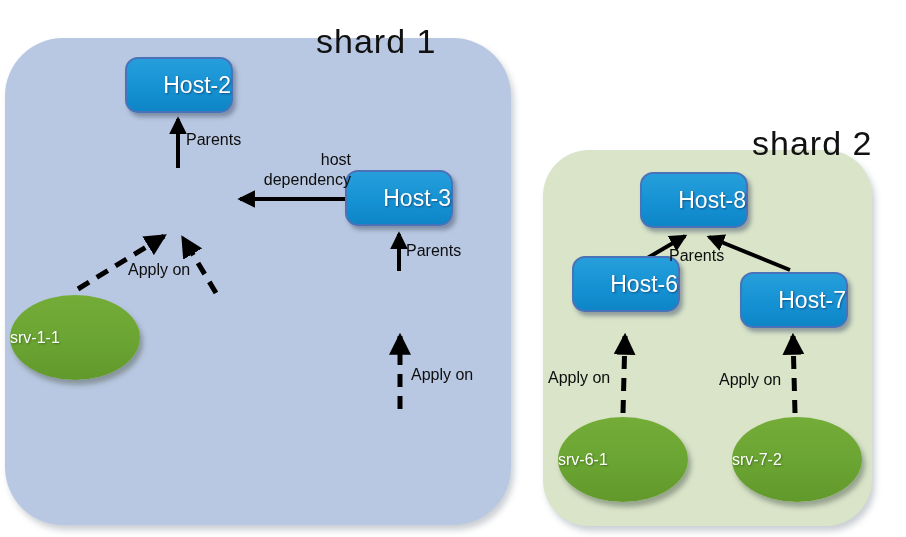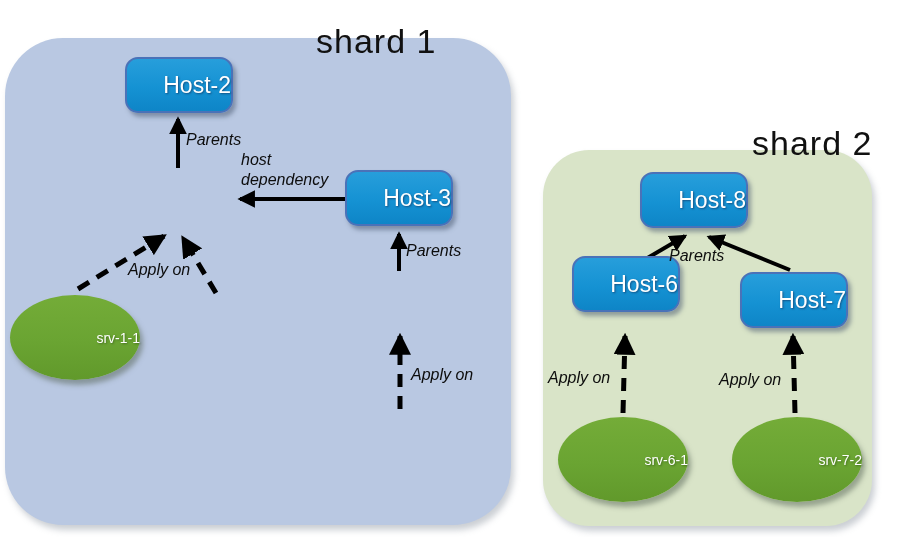--- a/index.html
+++ b/index.html
@@ -40,32 +40,32 @@
     display:flex;align-items:center;justify-content:flex-end;
     background:linear-gradient(180deg,#279edb 0%,#1592d3 55%,#0e85c7 100%);
     border:2.5px solid var(--host-border);
     border-radius:13px;box-sizing:border-box;
     box-shadow:3px 4px 4px rgba(70,85,110,0.5);
     color:var(--node-text);font-size:23px;
     text-shadow:1px 1px 2px rgba(20,40,80,0.6);
   }
   .service{
     position:absolute;z-index:3;
-    display:flex;align-items:center;justify-content:flex-end;
+    display:flex;align-items:center;justify-content:flex-start;
     background:linear-gradient(180deg,#74ac38 0%,#6aa432 55%,#61992b 100%);
     border-radius:50%;
     box-shadow:3px 5px 5px rgba(85,100,85,0.5);
-    color:var(--node-text);font-size:14px;
+    color:var(--node-text);font-size:16px;
     text-shadow:1px 1px 2px rgba(40,70,20,0.55);
   }
   .edge-label{
     position:absolute;z-index:4;font-size:16px;color:var(--label-color);
-    white-space:nowrap;line-height:20px;font-style:italic;
+    white-space:nowrap;line-height:20px;
   }
-  .edge-label.wrap{white-space:normal;text-align:left;}
+  .edge-label.wrap{white-space:normal;text-align:right;}
 </style>
 </head>
 <body>
 
 <div class="stage">
 
   <section class="shard shard1"></section>
   <section class="shard shard2"></section>
 
   <h1 class="shard-title t1">shard 1</h1>

